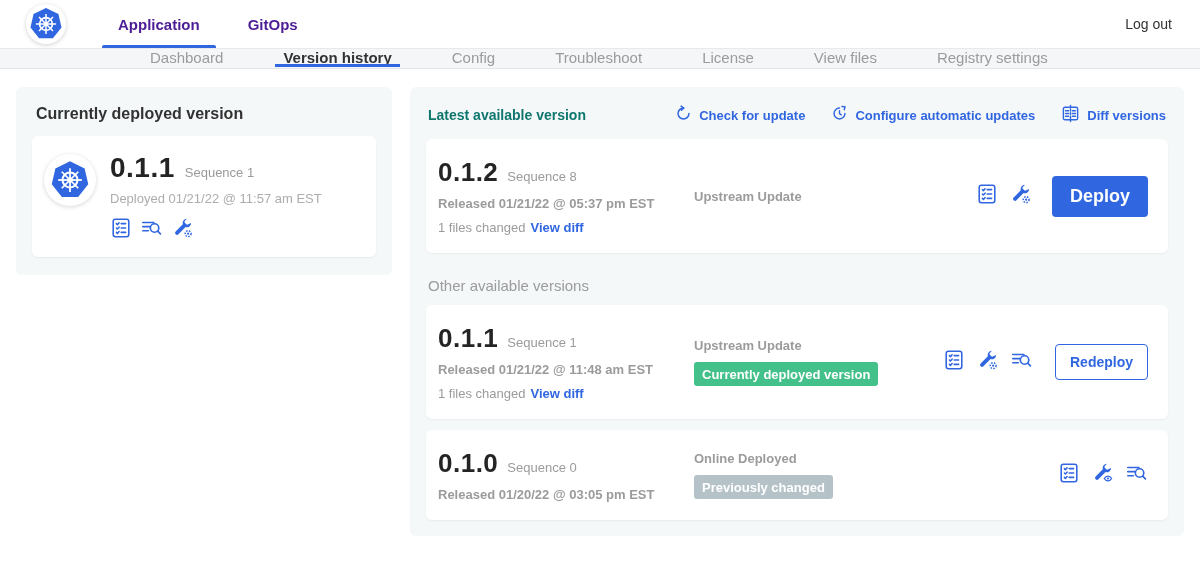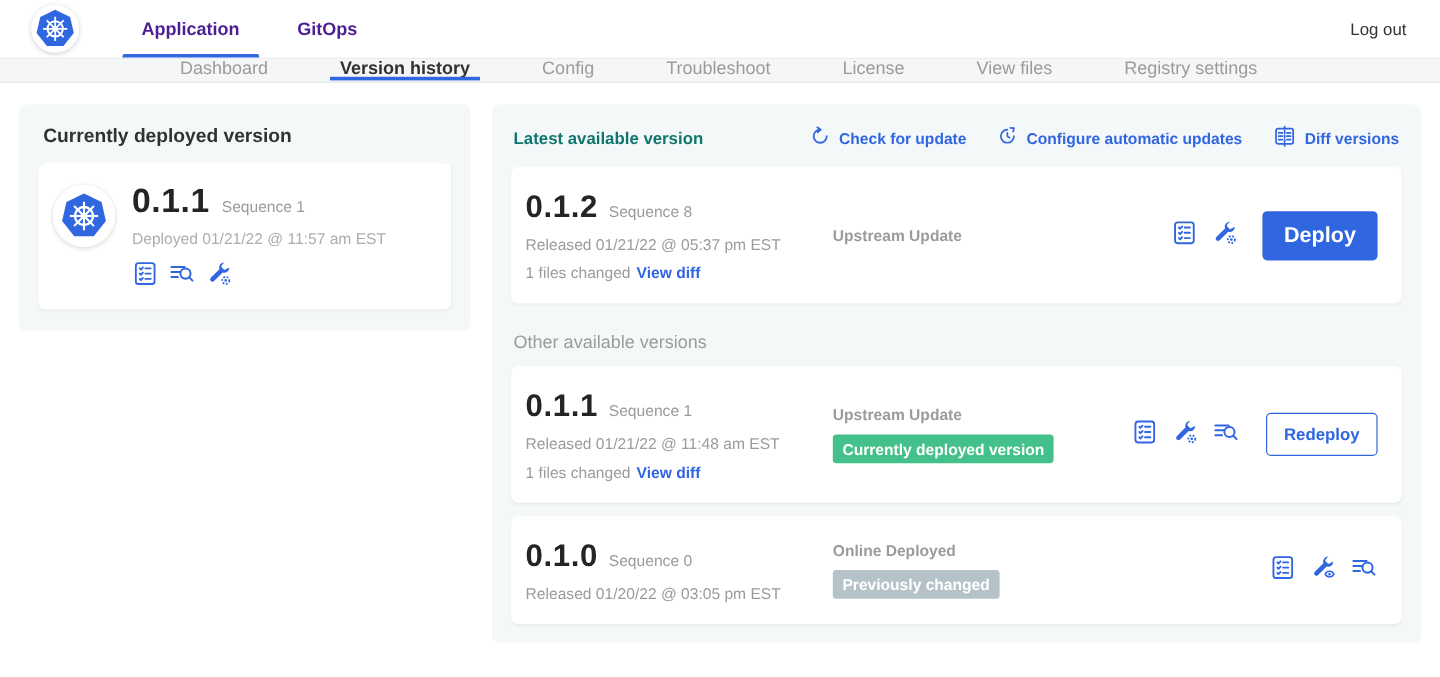--- a/index.html
+++ b/index.html
@@ -43,21 +43,21 @@
   .right-panel { flex:1; margin-left:18px; padding:13px 16px 16px 16px; }
   .rp-header { display:flex; align-items:center; padding:4px 2px 2px 2px; }
   .rp-title { font-size:14px; font-weight:700; color:#0f766e; }
   .rp-actions { margin-left:auto; display:flex; align-items:center; gap:26px; }
   .rp-action { display:flex; align-items:center; gap:7px; color:#3066e0; font-size:13px; font-weight:700; cursor:pointer; }
 
   .vcard { background:#fff; border-radius:6px; box-shadow:0 1px 2px rgba(0,0,0,.05); margin-top:11px; padding:18px 20px 18px 12px; display:flex; align-items:center; }
   .vcol-info { width:256px; flex-shrink:0; }
   .vnum { font-size:26px; font-weight:800; color:#242424; letter-spacing:.5px; }
   .vseq { font-size:13px; color:#9b9b9b; margin-left:9px; }
-  .vreleased { font-size:13px; color:#9b9b9b; margin-top:8px; }
+  .vreleased { font-size:13px; color:#9b9b9b; margin-top:8px;font-weight:bold; }
   .vfiles { font-size:13px; color:#9b9b9b; margin-top:9px; }
   .viewdiff { color:#3066e0; font-weight:700; margin-left:5px; cursor:pointer; }
   .vcol-source { flex:1; }
   .vsource { font-size:13px; font-weight:700; color:#9b9b9b; }
   .badge { display:inline-block; margin-top:9px; padding:5px 8px 4px 8px; border-radius:3px; font-size:13px; font-weight:700; color:#fff; }
   .badge.green { background:#44c18a; }
   .badge.gray { background:#b5c3c8; }
   .vcol-actions { display:flex; align-items:center; gap:12px; color:#3066e0; }
   .deploy-btn { background:#3066e0; color:#fff; border:none; border-radius:4px; font-size:18px; font-weight:700; padding:10px 18px; margin-left:8px; cursor:pointer; font-family:"Liberation Sans",sans-serif; }
   .redeploy-btn { background:#fff; color:#3066e0; border:1px solid #3066e0; border-radius:4px; font-size:14px; font-weight:700; padding:9px 14px; margin-left:10px; cursor:pointer; font-family:"Liberation Sans",sans-serif; }

